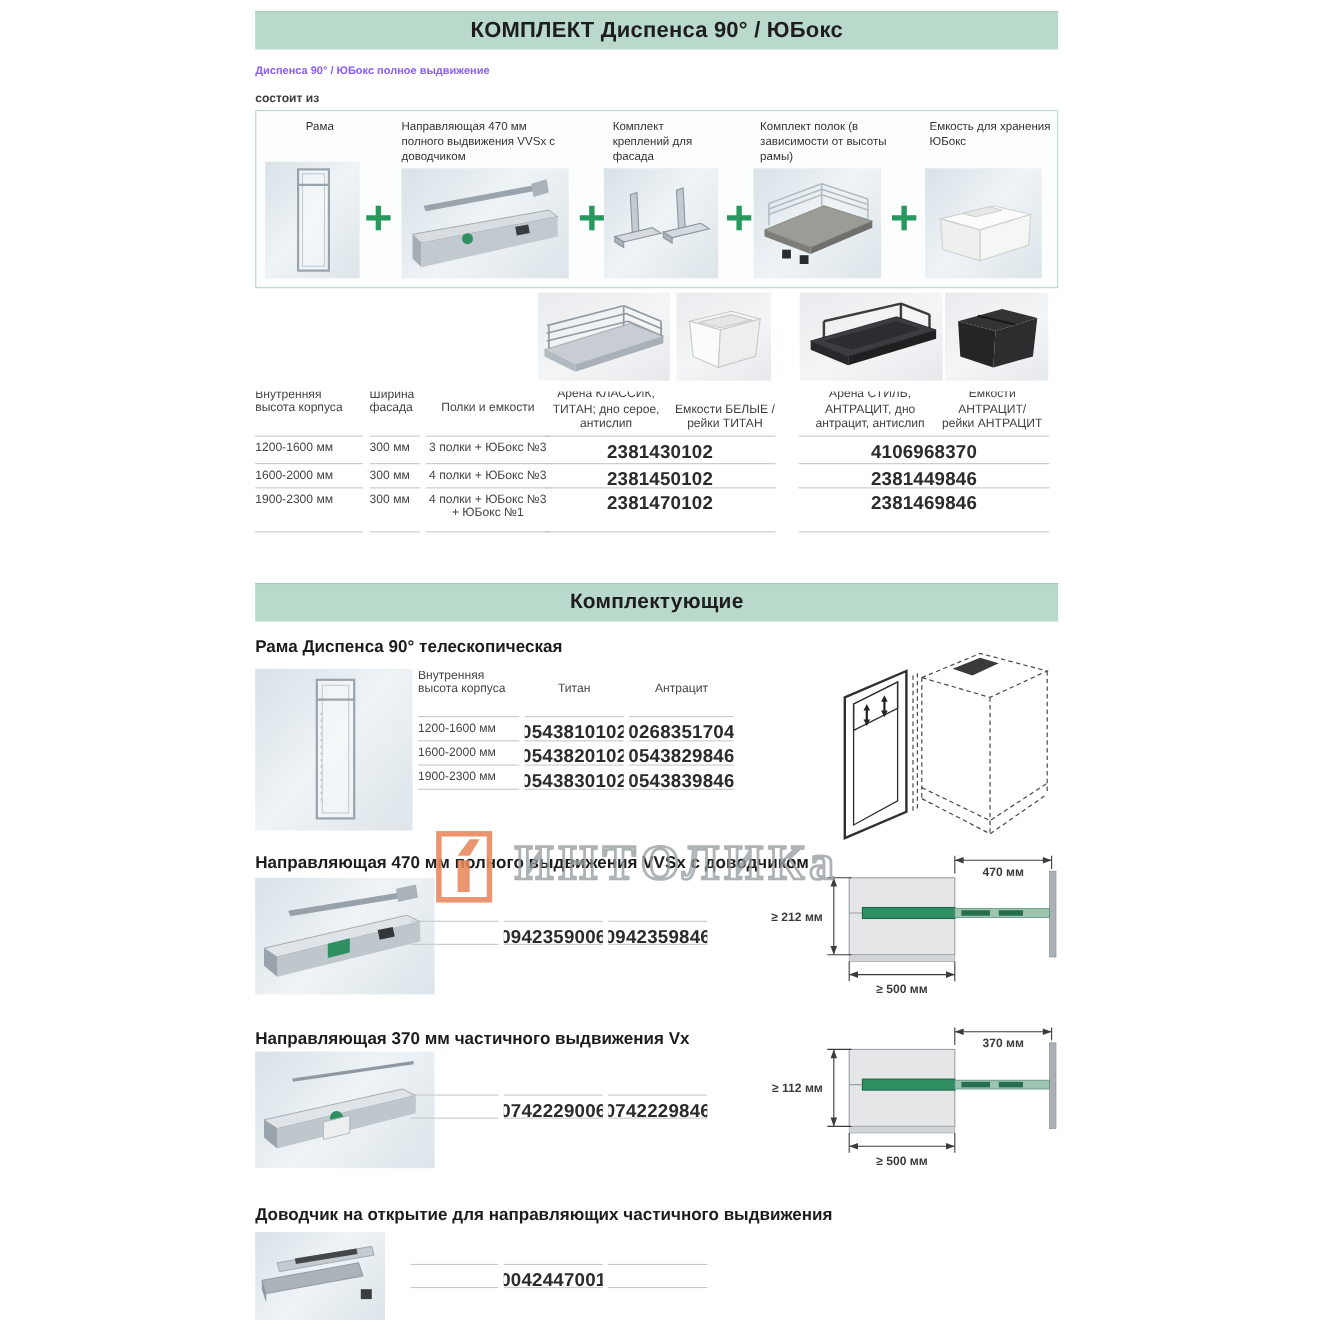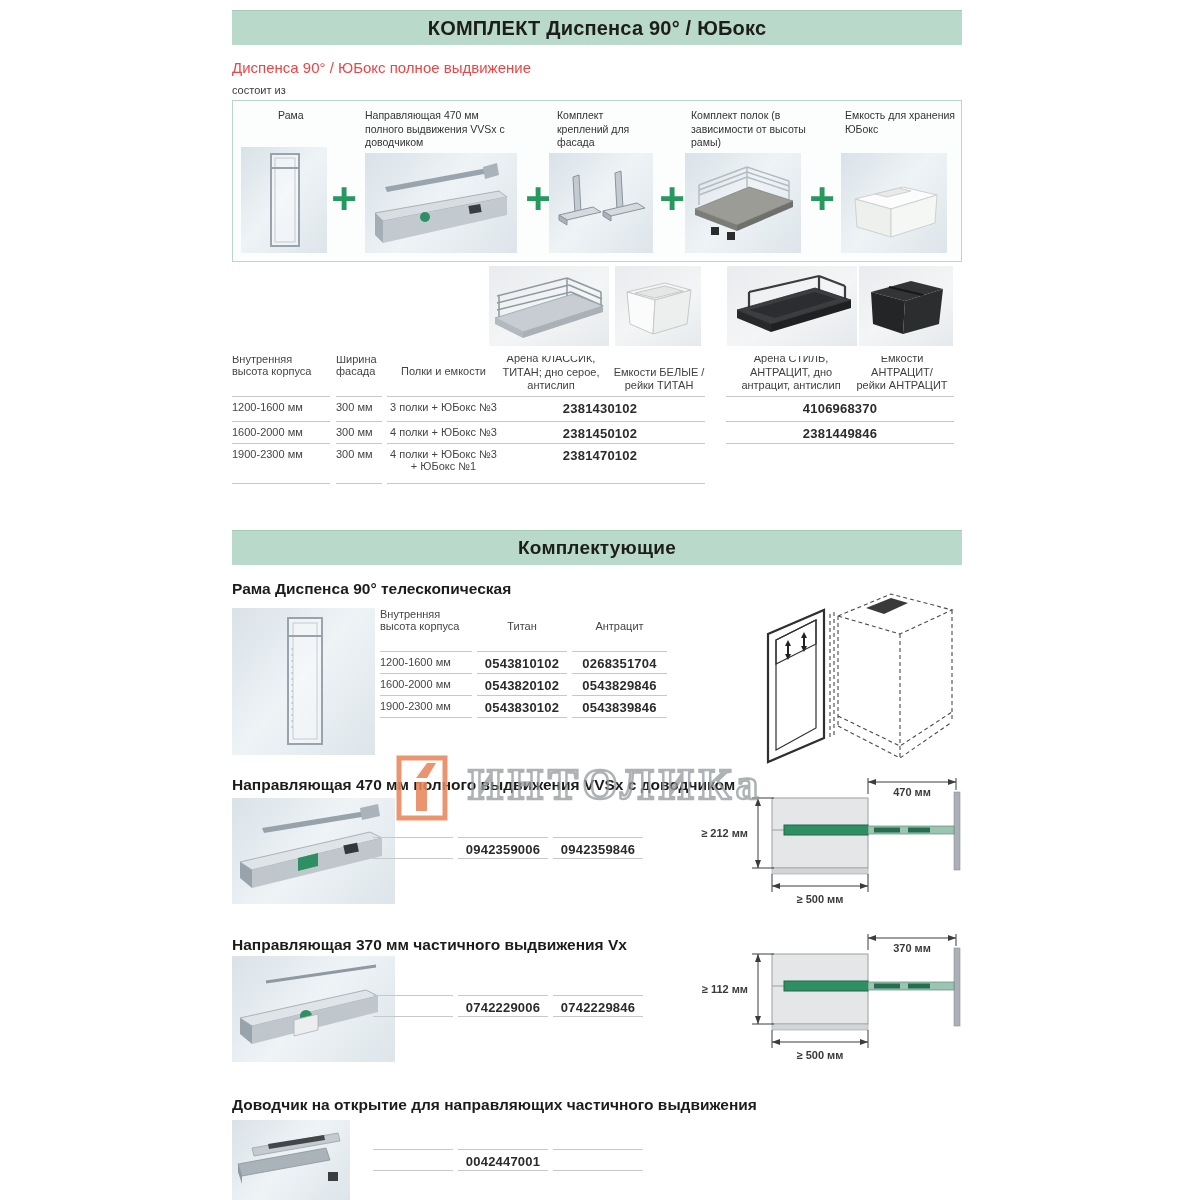--- a/index.html
+++ b/index.html
@@ -11,22 +11,22 @@
   }
   .abs{position:absolute;}
   .greenbar{
     position:absolute;left:232px;width:730px;height:34px;
     background:#b9d9ca;border-top:1px solid #a3cbba;
     display:flex;align-items:center;justify-content:center;
     font-weight:bold;color:#1d1d1b;letter-spacing:.2px;
   }
   .bar-main{top:10px;font-size:20px;}
   .bar-acc{top:530px;font-size:19px;}
-  .kit-subtitle{position:absolute;left:232px;top:59px;font-size:15px;font-weight:normal;color:#ef4444;}
-  .consists{position:absolute;left:232px;top:84px;font-size:11px;color:#3c3c3c;}
+  .kit-subtitle{position:absolute;left:232px;top:59px;font-size:10px;font-weight:bold;color:#8b5cf6;}
+  .consists{position:absolute;left:232px;top:84px;font-size:11px;color:#3c3c3c;font-weight:bold;}
   .panel{
     position:absolute;left:232px;top:100px;width:728px;height:160px;
     background:#fcfefd;border:1px solid #b7d7c7;
   }
   .comp-label{position:absolute;font-size:10.5px;line-height:1.3;color:#333;font-weight:500;}
   .imgbox{
     position:absolute;
     background:linear-gradient(130deg,#d9e2e8 0%,#eef3f6 48%,#dde5ea 100%);
   }
   .photo{
@@ -36,21 +36,21 @@
   .plus{
     position:absolute;top:76px;width:34px;text-align:center;
     font-size:44px;font-weight:bold;color:#27995f;line-height:1;
   }
   .section-title{position:absolute;left:232px;font-size:15.5px;font-weight:bold;color:#1c1c1b;}
   .col{position:absolute;font-size:11px;color:#454545;}
   .cell{border-bottom:1px solid #c6c9cb;box-sizing:border-box;overflow:hidden;}
   .hcell{display:flex;align-items:flex-end;padding-bottom:19px;}
   .vcell{display:flex;align-items:flex-start;padding-top:4px;}
   .ctr{justify-content:center;text-align:center;}
-  .art{font-weight:bold;color:#2b2b2b;font-size:13px;letter-spacing:.2px;}
+  .art{font-weight:bold;color:#2b2b2b;font-size:17px;letter-spacing:.2px;}
   .cap{font-size:11px;line-height:1.25;text-align:center;color:#3f3f3f;}
   .dimtext{font-size:11px;font-weight:bold;fill:#3a3a3a;font-family:"Liberation Sans",sans-serif;}
   .wm{pointer-events:none;z-index:6;}
   .wm-text{
     position:absolute;left:468px;top:758px;font-size:45px;font-weight:bold;letter-spacing:5px;
     color:transparent;-webkit-text-stroke:2.5px rgba(150,156,160,.78);
     font-family:Liberation Serif, serif;
   }
   svg{display:block;}
 </style>
@@ -218,20 +218,21 @@
   <div class="cell vcell ctr art" style="height:40px;">2381470102</div>
 </div>
 
 <div class="col" style="left:726px;top:356px;width:228px;">
   <div class="cell" style="height:41px;display:flex;align-items:flex-end;gap:0;padding-bottom:3px;">
     <div class="cap" style="width:130px;">Арена СТИЛЬ, АНТРАЦИТ, дно антрацит, антислип</div>
     <div class="cap" style="width:92px;">Емкости АНТРАЦИТ/ рейки АНТРАЦИТ</div>
   </div>
   <div class="cell vcell ctr art" style="height:25px;">4106968370</div>
   <div class="cell vcell ctr art" style="height:22px;">2381449846</div>
+  <div class="cell vcell ctr art" style="height:40px;">2381469846</div>
 </div>
 
 <div class="greenbar bar-acc">
   <span>Комплектующие</span>
 </div>
 
 <div class="section-title" style="top:580px;">Рама Диспенса 90° телескопическая</div>
 <div class="imgbox" style="left:232px;top:608px;width:143px;height:147px;">
   <svg viewBox="0 0 143 147" width="143" height="147">
     <rect x="56" y="10" width="34" height="126" fill="rgba(255,255,255,.4)" stroke="#99a3ab" stroke-width="2"></rect>

